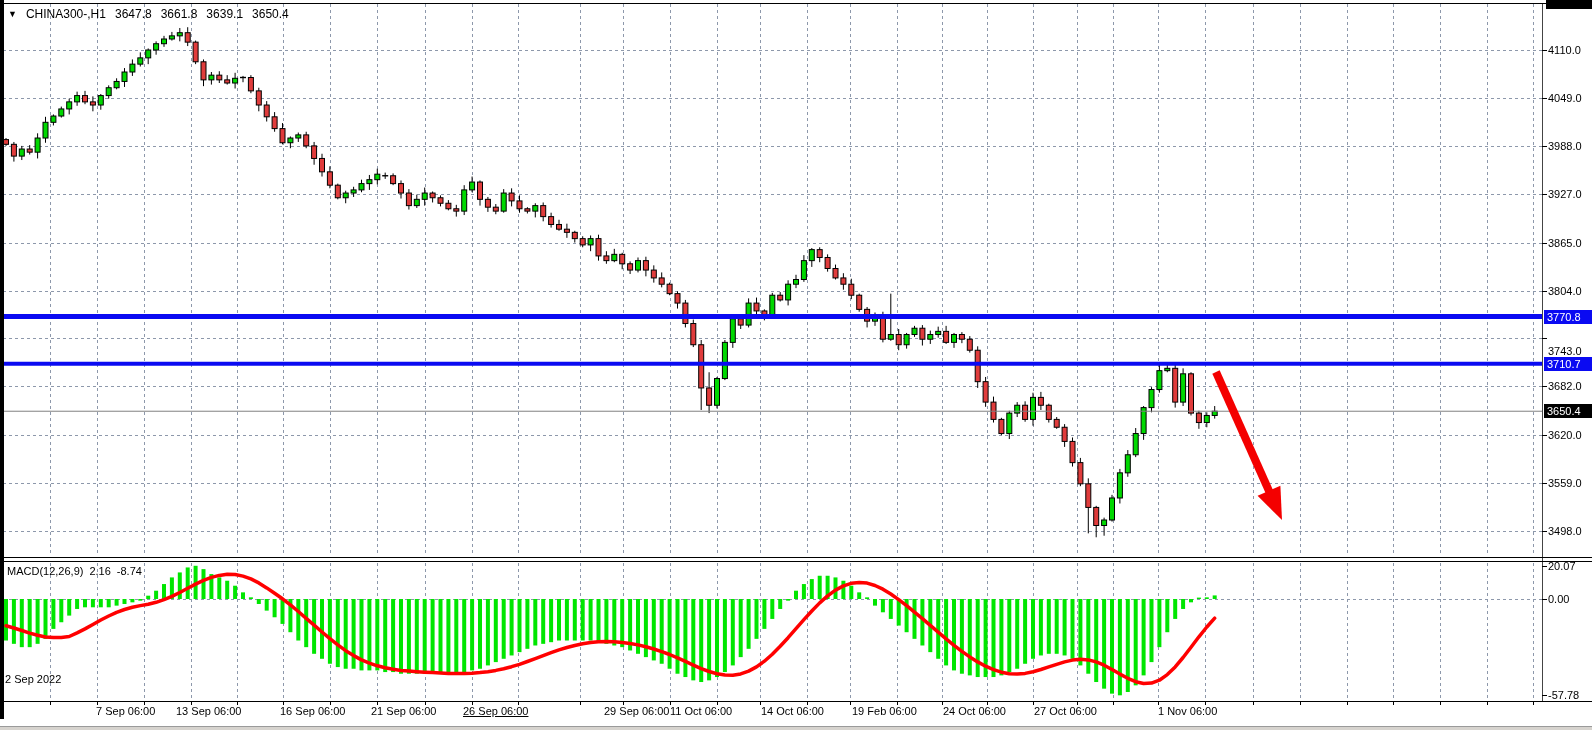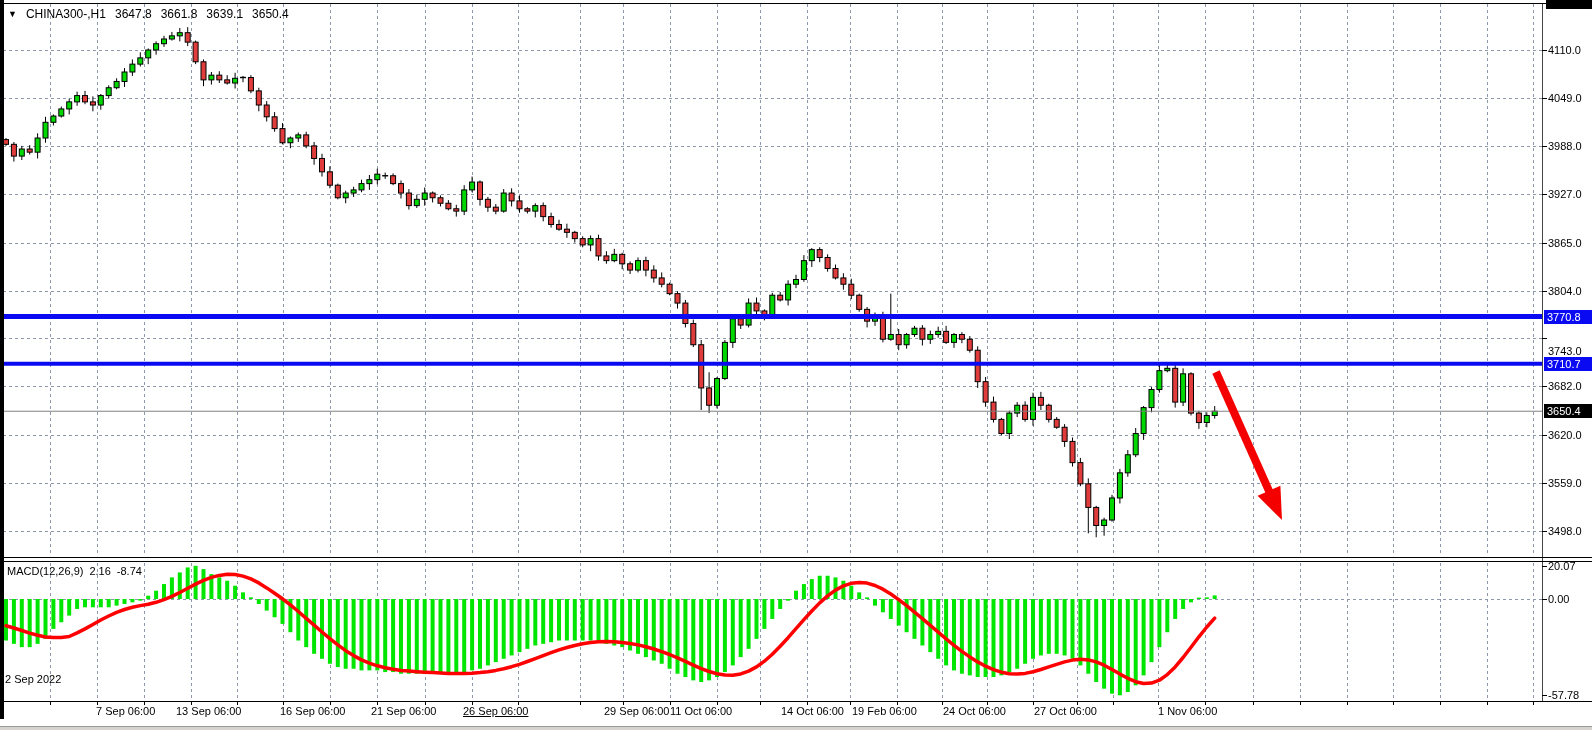--- a/index.html
+++ b/index.html
@@ -653,21 +653,21 @@
       <div class="txt plabel" style="left: 1548px; top: 599px;">0.00</div>
       <div class="txt plabel" style="left: 1548px; top: 694.944px;">-57.78</div>
       <div class="txt " style="left: 5px; top: 673px;">2 Sep 2022</div>
       <div class="txt " style="left: 96px; top: 705px;">7 Sep 06:00</div>
       <div class="txt " style="left: 176px; top: 705px;">13 Sep 06:00</div>
       <div class="txt " style="left: 280px; top: 705px;">16 Sep 06:00</div>
       <div class="txt " style="left: 371px; top: 705px;">21 Sep 06:00</div>
       <div class="txt " style="left: 463px; top: 705px; text-decoration: underline;">26 Sep 06:00</div>
       <div class="txt " style="left: 604px; top: 705px; text-align: center;">29 Sep 06:00</div>
       <div class="txt " style="left: 670px; top: 705px;">11 Oct 06:00</div>
-      <div class="txt " style="left: 761px; top: 705px; margin-left: 20px;">14 Oct 06:00</div>
+      <div class="txt " style="left: 761px; top: 705px;">14 Oct 06:00</div>
       <div class="txt " style="left: 852px; top: 705px;">19 Feb 06:00</div>
       <div class="txt " style="left: 943px; top: 705px;">24 Oct 06:00</div>
       <div class="txt " style="left: 1034px; top: 705px;">27 Oct 06:00</div>
       <div class="txt " style="left: 1158px; top: 705px;">1 Nov 06:00</div>
       <div class="txt badge" style="left: 1544px; top: 316.593px; background: rgb(10, 10, 242);">3770.8</div>
       <div class="txt badge" style="left: 1544px; top: 363.829px; background: rgb(10, 10, 242);">3710.7</div>
       <div class="txt badge" style="left: 1544px; top: 411.222px; background: rgb(0, 0, 0);">3650.4</div>
     </div>
 </div>
 

